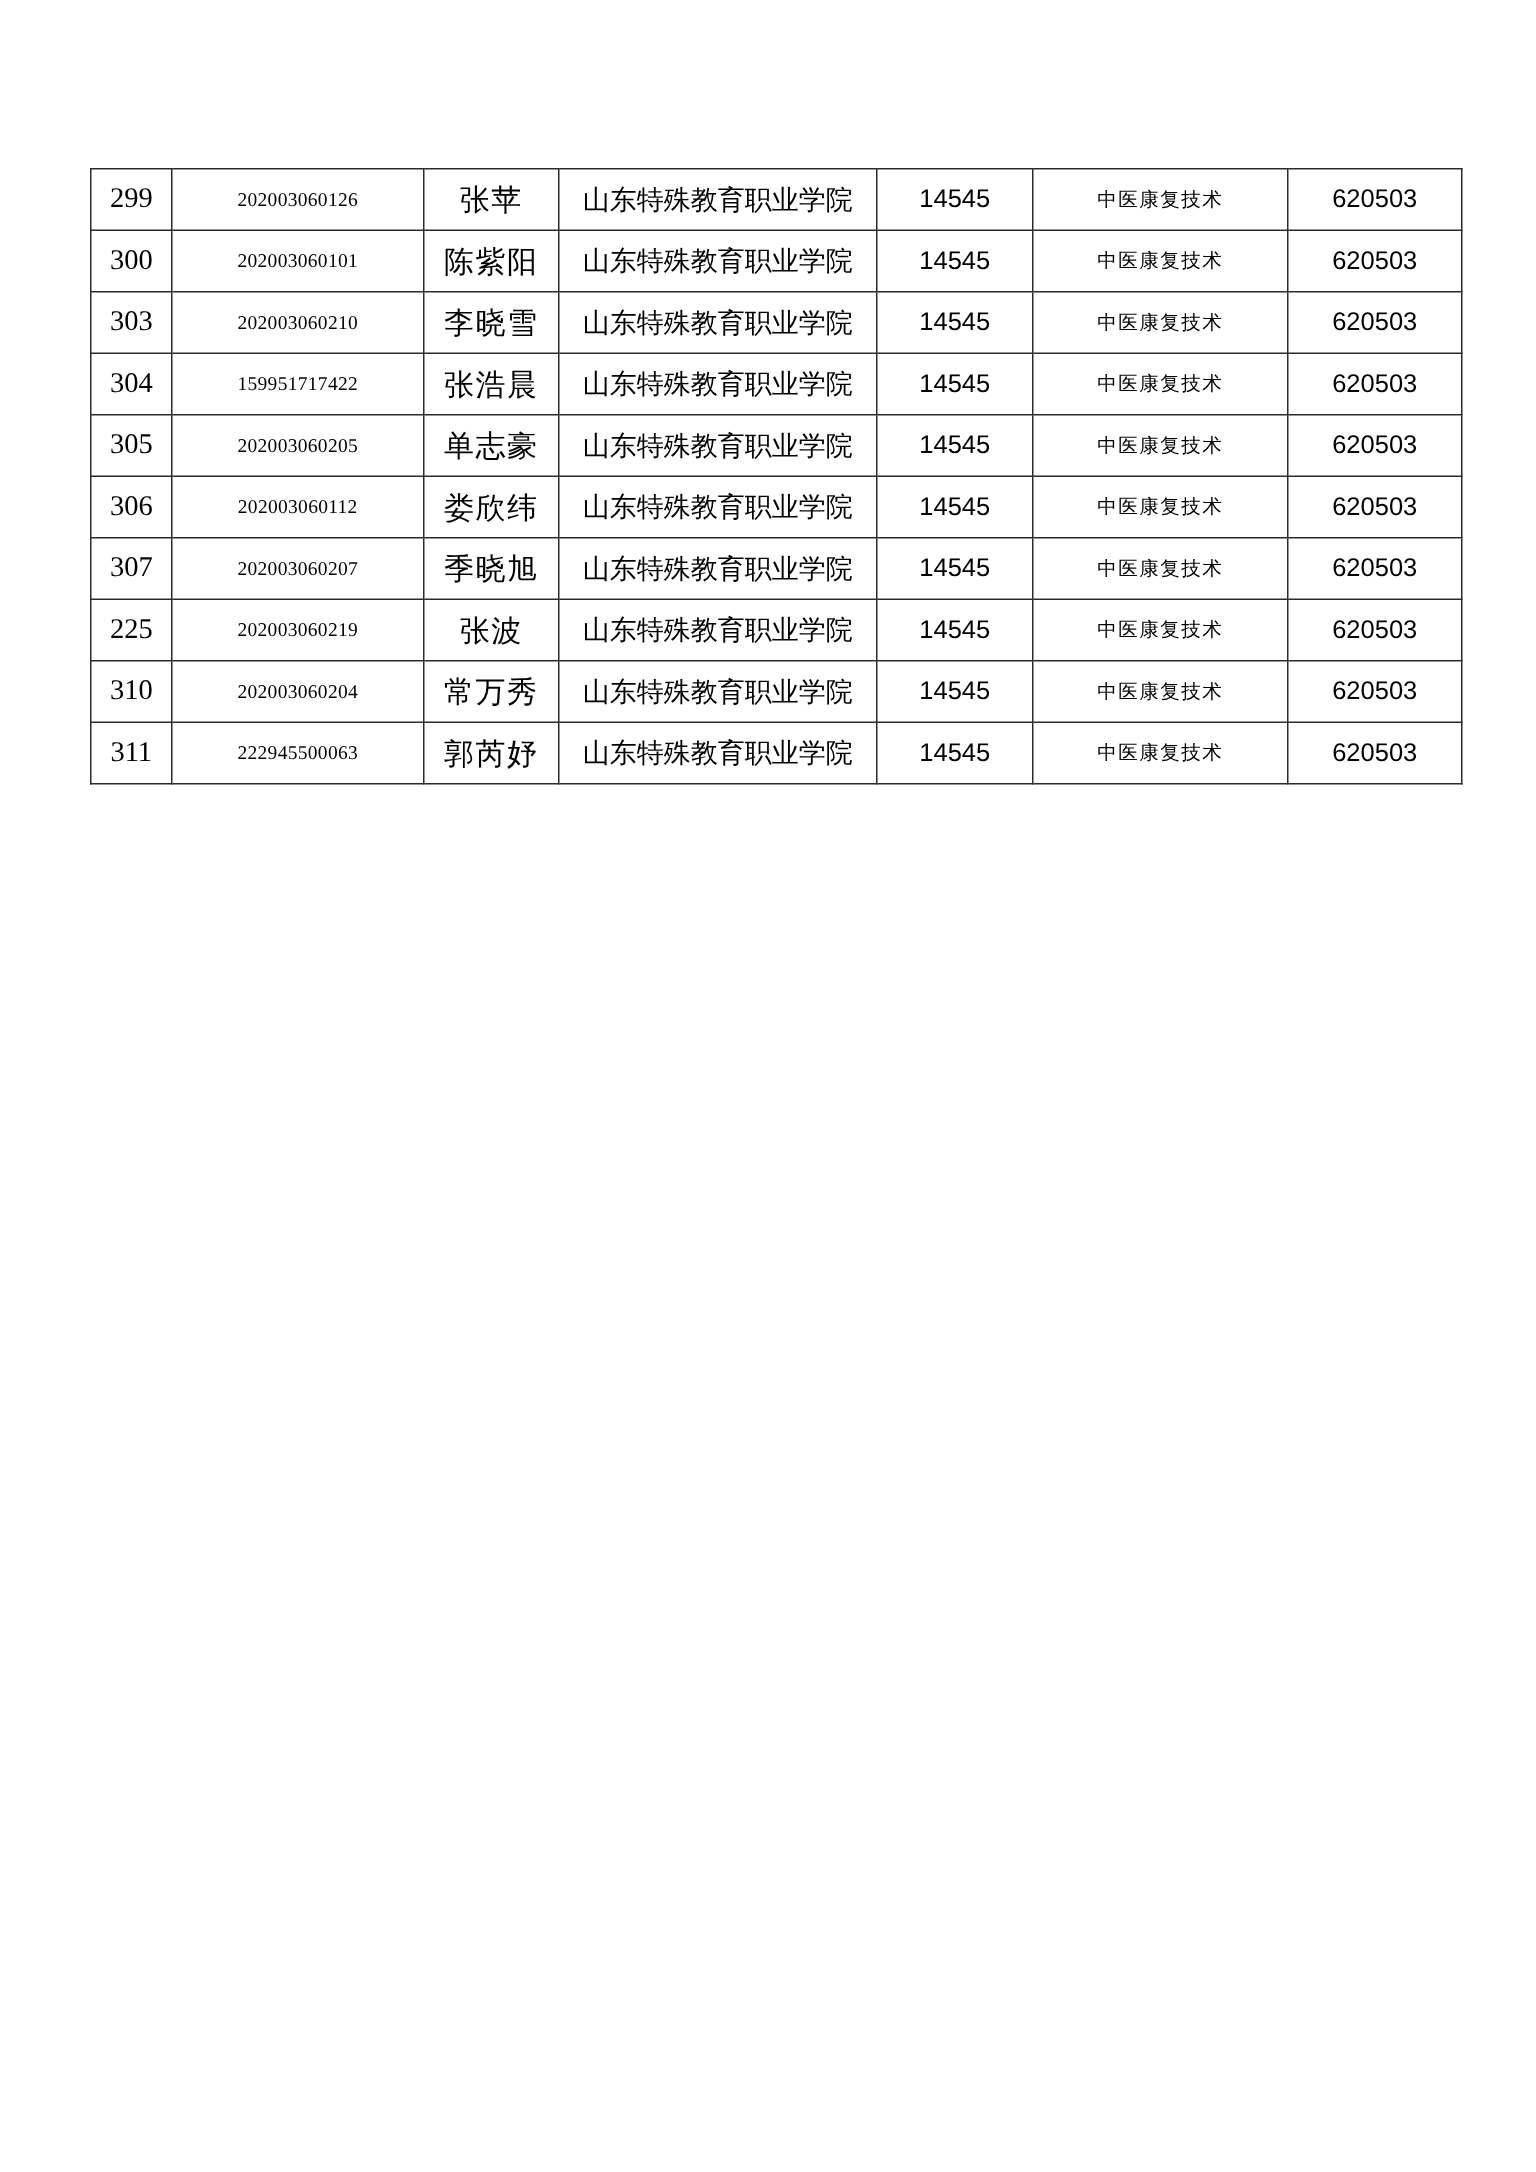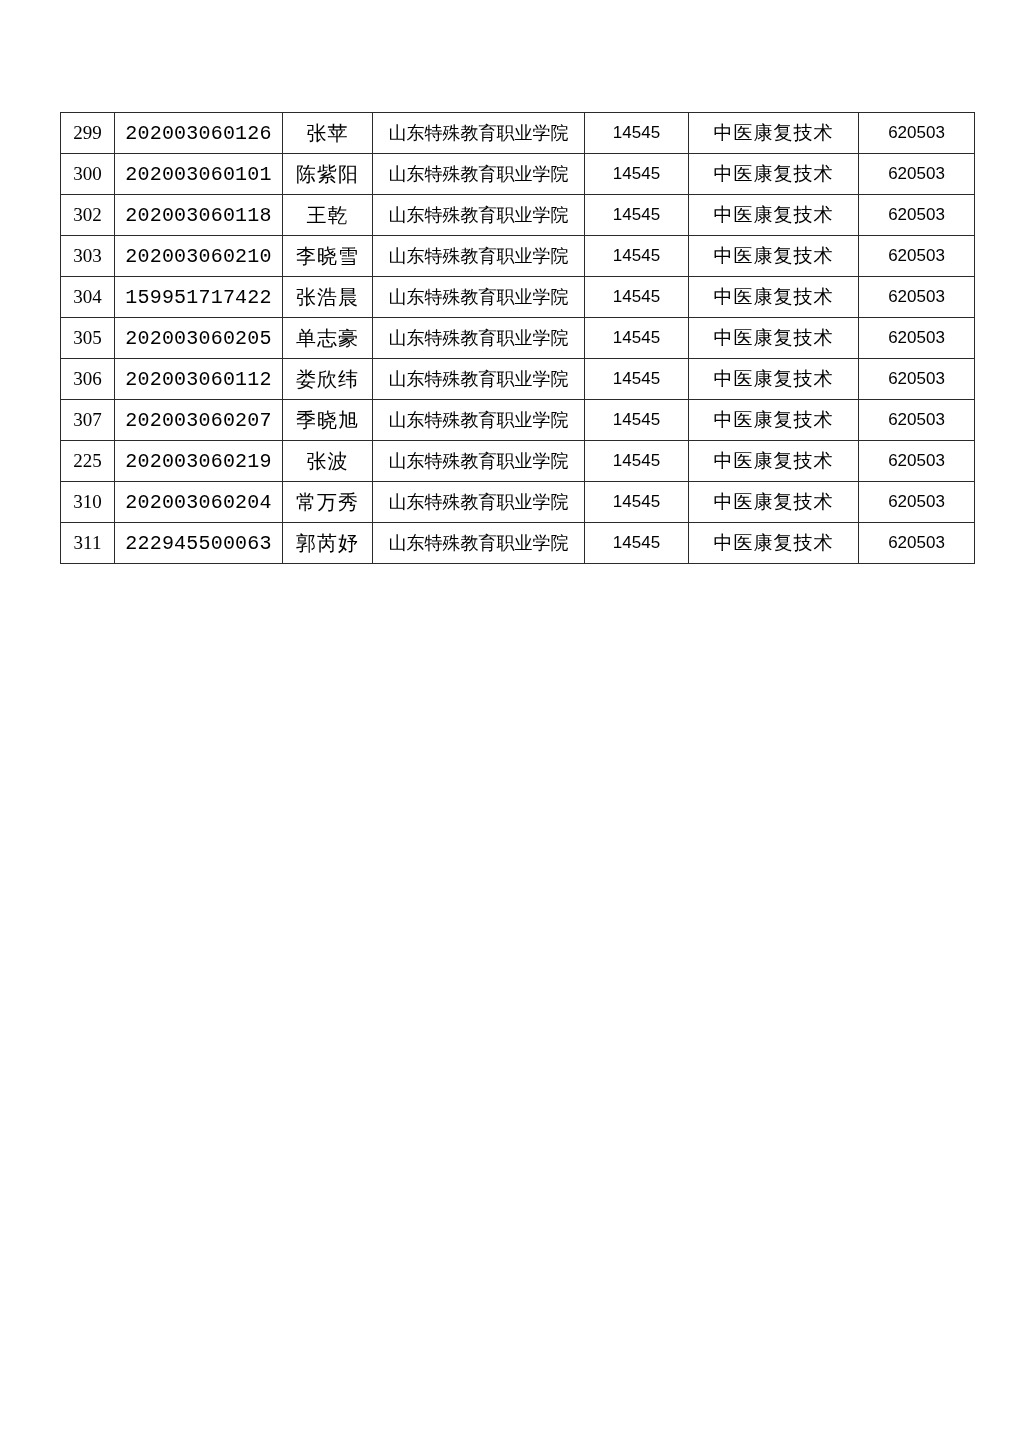--- a/index.html
+++ b/index.html
@@ -40,41 +40,41 @@
   col.c-school{ width: 212px; }
   col.c-code  { width: 104px; }
   col.c-major { width: 170px; }
   col.c-mcode { width: 116px; }
 
   .cell-idx {
     font-family: "Liberation Serif", "DejaVu Serif", serif;
     font-size: 19px;
   }
   .cell-exam {
-    font-family: Liberation Mono, monospace;
-    font-size: 20px;
+    font-family: Liberation Serif, serif;
+    font-size: 13px;
     letter-spacing: 0.2px;
   }
   .cell-name {
     font-family: "Liberation Serif", "DejaVu Serif", serif;
     font-size: 20px;
     letter-spacing: 1px;
   }
   .cell-school {
     font-family: Liberation Mono, monospace;
     font-size: 18px;
     letter-spacing: 0px;
   }
   .cell-code {
     font-family: "Liberation Sans", "DejaVu Sans", sans-serif;
     font-size: 17px;
   }
   .cell-major {
     font-family: "Liberation Serif", "DejaVu Serif", serif;
-    font-size: 19px;
+    font-size: 13px;
     letter-spacing: 1px;
   }
   .cell-mcode {
     font-family: "Liberation Sans", "DejaVu Sans", sans-serif;
     font-size: 17px;
   }
 </style>
 </head>
 <body>
 
@@ -96,29 +96,20 @@
           <td class="cell-name">张苹</td>
           <td class="cell-school">山东特殊教育职业学院</td>
           <td class="cell-code">14545</td>
           <td class="cell-major">中医康复技术</td>
           <td class="cell-mcode">620503</td>
         </tr>
         <tr>
           <td class="cell-idx">300</td>
           <td class="cell-exam">202003060101</td>
           <td class="cell-name">陈紫阳</td>
-          <td class="cell-school">山东特殊教育职业学院</td>
-          <td class="cell-code">14545</td>
-          <td class="cell-major">中医康复技术</td>
-          <td class="cell-mcode">620503</td>
-        </tr>
-        <tr>
-          <td class="cell-idx">302</td>
-          <td class="cell-exam">202003060118</td>
-          <td class="cell-name">王乾</td>
           <td class="cell-school">山东特殊教育职业学院</td>
           <td class="cell-code">14545</td>
           <td class="cell-major">中医康复技术</td>
           <td class="cell-mcode">620503</td>
         </tr>
         <tr>
           <td class="cell-idx">303</td>
           <td class="cell-exam">202003060210</td>
           <td class="cell-name">李晓雪</td>
           <td class="cell-school">山东特殊教育职业学院</td>

